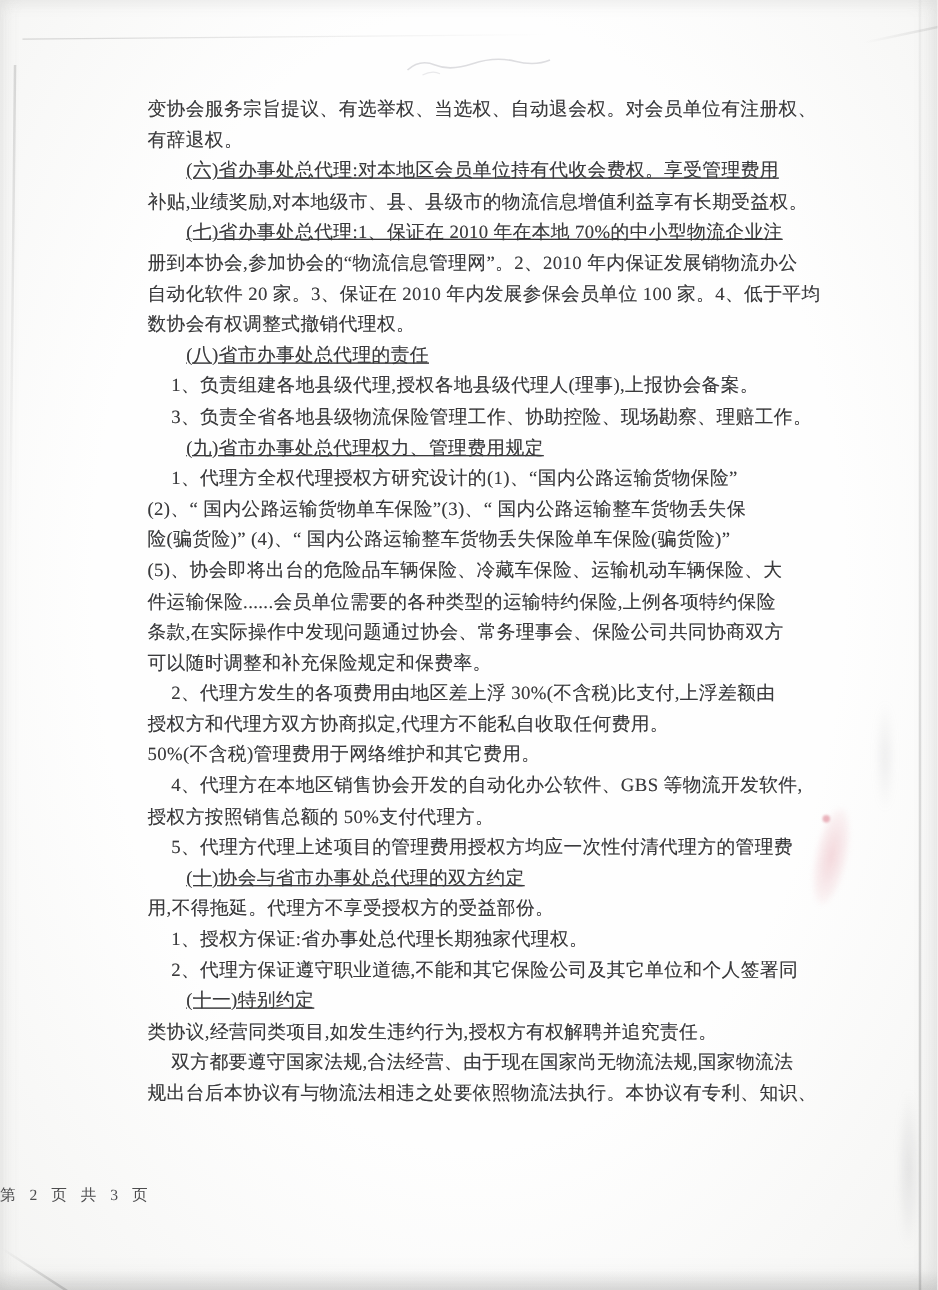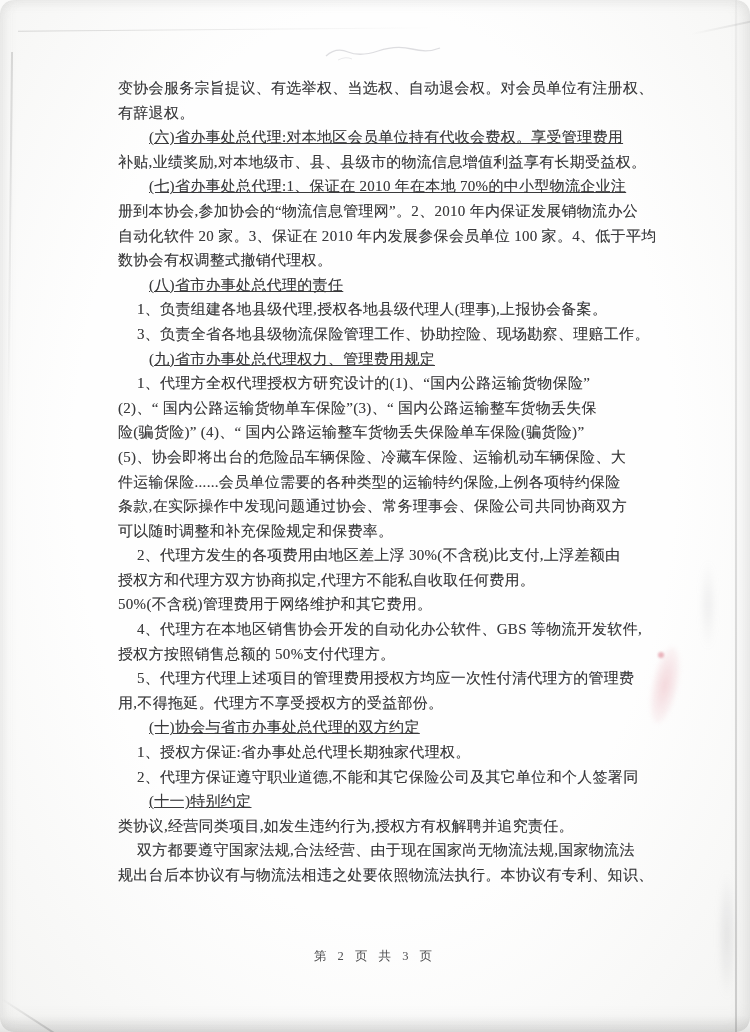--- a/index.html
+++ b/index.html
@@ -11,35 +11,34 @@
   .page{
     position:absolute;inset:0;
     background:
       radial-gradient(ellipse at 50% 45%, rgba(255,255,255,.9) 55%, rgba(240,240,238,.55) 100%),
       #f9f9f8;
     box-shadow:
       inset 0 -10px 18px rgba(120,120,120,.10),
       inset -8px 0 14px rgba(140,140,140,.07),
       inset 0 6px 10px rgba(160,160,160,.06),
       inset 6px 0 10px rgba(170,170,170,.05);
-    border-radius: 14px;
   }
   .content{
     position:absolute;left:118px;top:76px;width:552px;
     color:#3a3a3c;
     font-size:15px;line-height:24.6px;
     letter-spacing:.3px;
     text-shadow:0 0 .4px rgba(60,60,60,.45);
   }
   .l{white-space:nowrap;height:24.6px;}
   .i1{padding-left:19px;font-family:Liberation Serif, serif;}
   .i2{padding-left:31px;text-decoration:underline;}
   .footer{
     position:absolute;left:0;top:948px;width:750px;
-    text-align:center;color:#4c4c4e;
+    color:#4c4c4e;
     font-size:12.5px;letter-spacing:4px;
   }
   
   .art{position:absolute;pointer-events:none;}
   .top-line{
     left:18px;top:29px;width:420px;height:1px;
     background:linear-gradient(90deg,rgba(150,150,150,.35),rgba(170,170,170,.18) 60%,rgba(180,180,180,0));
     transform:rotate(-.5deg);
   }
   .left-edge{
@@ -125,22 +124,22 @@
     <div class="l">(5)、协会即将出台的危险品车辆保险、冷藏车保险、运输机动车辆保险、大</div>
     <div class="l">件运输保险......会员单位需要的各种类型的运输特约保险,上例各项特约保险</div>
     <div class="l">条款,在实际操作中发现问题通过协会、常务理事会、保险公司共同协商双方</div>
     <div class="l">可以随时调整和补充保险规定和保费率。</div>
     <div class="l i1">2、代理方发生的各项费用由地区差上浮 30%(不含税)比支付,上浮差额由</div>
     <div class="l">授权方和代理方双方协商拟定,代理方不能私自收取任何费用。</div>
     <div class="l">50%(不含税)管理费用于网络维护和其它费用。</div>
     <div class="l i1">4、代理方在本地区销售协会开发的自动化办公软件、GBS 等物流开发软件,</div>
     <div class="l">授权方按照销售总额的 50%支付代理方。</div>
     <div class="l i1">5、代理方代理上述项目的管理费用授权方均应一次性付清代理方的管理费</div>
+    <div class="l i2">(十)协会与省市办事处总代理的双方约定</div>
     <div class="l">用,不得拖延。代理方不享受授权方的受益部份。</div>
-    <div class="l i2">(十)协会与省市办事处总代理的双方约定</div>
     <div class="l i1">1、授权方保证:省办事处总代理长期独家代理权。</div>
     <div class="l i1">2、代理方保证遵守职业道德,不能和其它保险公司及其它单位和个人签署同</div>
     <div class="l i2">(十一)特别约定</div>
     <div class="l">类协议,经营同类项目,如发生违约行为,授权方有权解聘并追究责任。</div>
     <div class="l i1">双方都要遵守国家法规,合法经营、由于现在国家尚无物流法规,国家物流法</div>
     <div class="l">规出台后本协议有与物流法相违之处要依照物流法执行。本协议有专利、知识、</div>
   </div>
 
   <div class="footer">第 2 页 共 3 页</div>
 </div>

